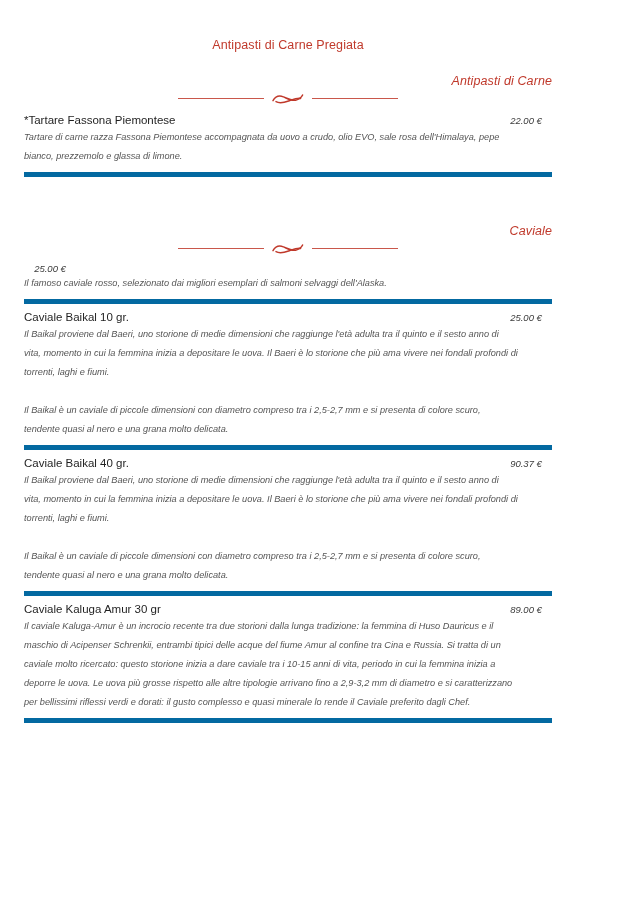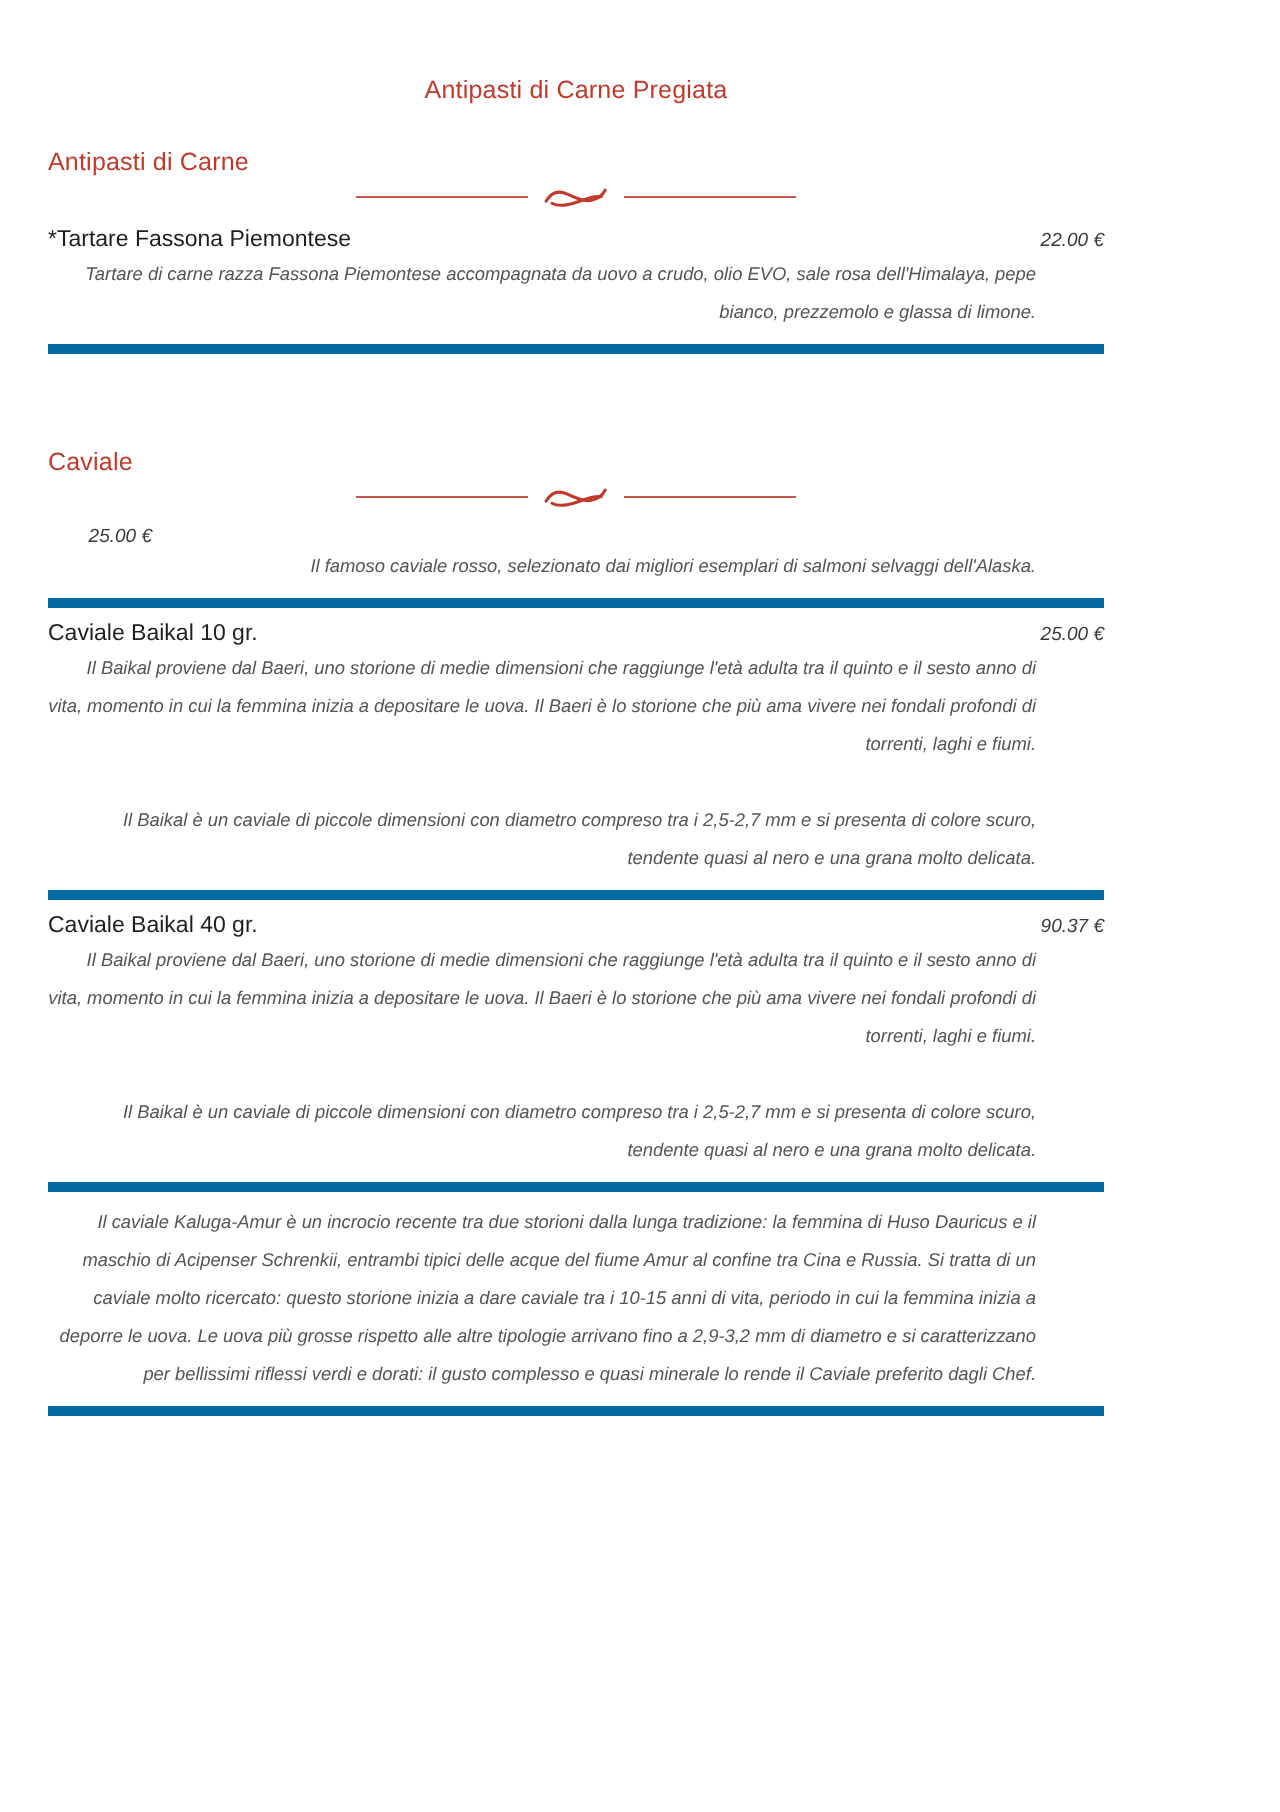--- a/index.html
+++ b/index.html
@@ -32,26 +32,27 @@
     padding-top: 38px;
     letter-spacing: 0.1px;
   }
   .section-block {
     margin-top: 22px;
   }
   .section-block.caviale {
     margin-top: 47px;
   }
   .section-title {
-    text-align: left;
+    text-align: right;
     color: #c0392b;
     font-size: 12.5px;
     font-weight: 400;
     margin: 0 0 3px 0;
     letter-spacing: 0.1px;
+    font-style: italic;
   }
   .ornament {
     display: flex;
     align-items: center;
     justify-content: center;
     height: 14px;
   }
   .ornament .rule {
     height: 1px;
     background: #c0392b;
@@ -88,31 +89,31 @@
     color: #1f1f1f;
     line-height: 15px;
     flex: 1 1 auto;
   }
   .item-price {
     font-size: 9.5px;
     font-style: italic;
     color: #3a3a3a;
     white-space: nowrap;
     flex: 0 0 auto;
-    text-align: right;
+    text-align: center;
     min-width: 52px;
   }
   .item-desc {
     font-size: 9.2px;
     font-style: italic;
     color: #555555;
     line-height: 19px;
     margin: 0;
     padding-right: 34px;
-    text-align: right;
+    text-align: left;
   }
   .item-desc + .item-desc {
     margin-top: 19px;
   }
 </style>
 </head>
 <body>
 
 <div class="page">
 
@@ -174,19 +175,23 @@
   <div class="item">
     <div class="item-head">
       <div class="item-name">Caviale Baikal 40 gr.</div>
       <div class="item-price">90.37 €</div>
     </div>
   <p class="item-desc">Il Baikal proviene dal Baeri, uno storione di medie dimensioni che raggiunge l'età adulta tra il quinto e il sesto anno di vita, momento in cui la femmina inizia a depositare le uova. Il Baeri è lo storione che più ama vivere nei fondali profondi di torrenti, laghi e fiumi.</p>
             <p class="item-desc">Il Baikal è un caviale di piccole dimensioni con diametro compreso tra i 2,5-2,7 mm e si presenta di colore scuro, tendente quasi al nero e una grana molto delicata.</p>
           </div>
 
   <div class="item">
+    <div class="item-head">
+      <div class="item-name">Caviale Kaluga Amur 30 gr</div>
+      <div class="item-price">89.00 €</div>
+    </div>
   <p class="item-desc">Il caviale Kaluga-Amur è un incrocio recente tra due storioni dalla lunga tradizione: la femmina di Huso Dauricus e il maschio di Acipenser Schrenkii, entrambi tipici delle acque del fiume Amur al confine tra Cina e Russia. Si tratta di un caviale molto ricercato: questo storione inizia a dare caviale tra i 10-15 anni di vita, periodo in cui la femmina inizia a deporre le uova. Le uova più grosse rispetto alle altre tipologie arrivano fino a 2,9-3,2 mm di diametro e si caratterizzano per bellissimi riflessi verdi e dorati: il gusto complesso e quasi minerale lo rende il Caviale preferito dagli Chef.</p>
           </div>
 </div>
   </div>
 </div>
 
 </div>
 
 </body></html>

